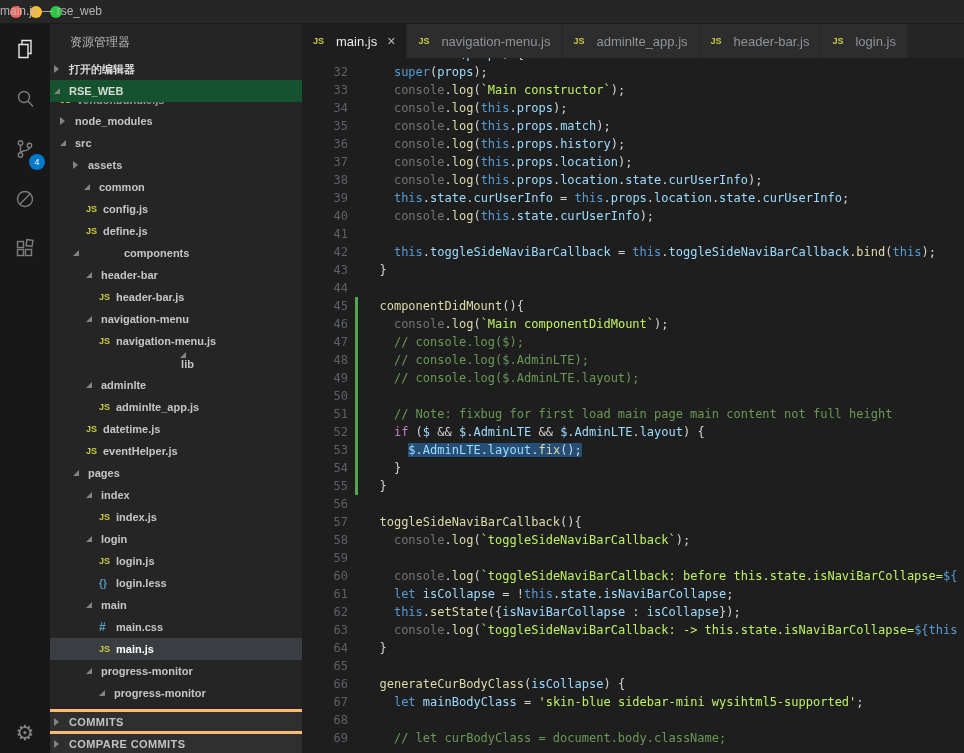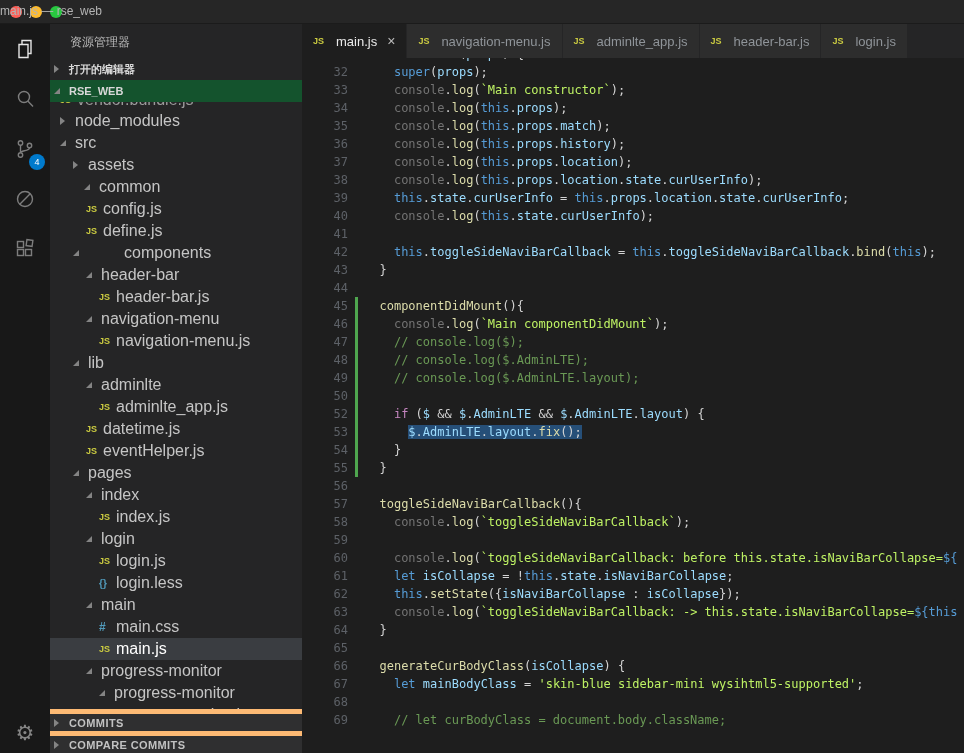--- a/index.html
+++ b/index.html
@@ -32,33 +32,33 @@
   .trow{height:22px;}
   .trow-in{height:22px;display:flex;align-items:center;}
   .trow.section .trow-in{font-weight:bold;font-size:11px;color:#d2d2d2;}
   .trow.section .tlabel{font-size:11px;font-weight:bold;color:#d8d8d8;}
   .trow.hl{background:#14532d;}
   .trow.sel{background:#3a3d41;}
   .trow.sel .tlabel{color:#ffffff;}
   .trow.ptop{height:8px;overflow:hidden;}
   .trow.ptop .trow-in{transform:translateY(-13px);}
   .trow.ptop .tlabel{color:#9a9a9a;}
-  .tlabel{font-size:16px;color:#c5c5c5;white-space:nowrap;}
+  .tlabel{font-size:11px;color:#c5c5c5;white-space:nowrap;font-weight:bold;}
   .twist{width:15px;flex:none;display:inline-flex;align-items:center;justify-content:flex-start;}
   .twist.closed::before{content:"";width:0;height:0;border-left:5px solid #848484;
     border-top:4px solid transparent;border-bottom:4px solid transparent;}
   .twist.open::before{content:"";width:0;height:0;border-left:6px solid transparent;
     border-bottom:6px solid #848484;}
   .ficon{width:17px;flex:none;font-weight:bold;font-size:9px;color:#cbcb41;
     font-family:"Liberation Sans",sans-serif;}
   .ficon.css{color:#519aba;font-size:12px;}
   .ficon.less{color:#519aba;font-size:10px;}
   .side-footer{position:absolute;left:0;right:0;bottom:0;z-index:12;}
   .foot-row{height:22px;display:flex;align-items:center;background:#2f2f30;
-    border-top:5px solid #fdba74;padding-left:4px;}
+    border-top:3px solid #fdba74;padding-left:4px;}
   .foot-label{font-size:11px;font-weight:bold;letter-spacing:.4px;color:#c2c2c2;}
 
   
   .editor{position:absolute;top:24px;left:302px;width:662px;height:729px;background:#1e1e1e;}
   .tabbar{position:absolute;top:0;left:0;right:0;height:34px;background:#252526;
     display:flex;overflow:hidden;}
   .tab{height:34px;display:flex;align-items:center;padding:0 11px;background:#2d2d2d;
     border-right:1px solid #252526;flex:none;}
   .tab .tab-label{font-size:13px;color:#8f9499;margin-left:6px;white-space:nowrap;}
   .tab.active{background:#1e1e1e;}
@@ -214,21 +214,21 @@
           <span class="tlabel">navigation-menu</span>
         </div>
       </div>
       <div class="trow">
         <div class="trow-in" style="padding-left: 49px;">
           <span class="ficon js">JS</span>
           <span class="tlabel">navigation-menu.js</span>
         </div>
       </div>
       <div class="trow">
-        <div class="trow-in" style="padding-left: 23px;">
+        <div class="trow-in" style="padding-left: 23px; flex-direction: column;">
           <span class="twist open"></span>
           <span class="tlabel">lib</span>
         </div>
       </div>
       <div class="trow">
         <div class="trow-in" style="padding-left: 36px;">
           <span class="twist open"></span>
           <span class="tlabel">adminlte</span>
         </div>
       </div>
@@ -454,20 +454,25 @@
           <span class="ln">49</span>
           <span class="chg on"></span>
           <span class="ct"><span class="t-p">    </span><span class="t-cmt">// console.log($.AdminLTE.layout);</span></span>
         </div>
         <div class="cl">
           <span class="ln">50</span>
           <span class="chg on"></span>
           <span class="ct"></span>
         </div>
         <div class="cl">
+          <span class="ln">51</span>
+          <span class="chg on"></span>
+          <span class="ct"><span class="t-p">    </span><span class="t-cmt">// Note: fixbug for first load main page main content not full height</span></span>
+        </div>
+        <div class="cl">
           <span class="ln">52</span>
           <span class="chg on"></span>
           <span class="ct"><span class="t-p">    </span><span class="t-ctrl">if</span><span class="t-p"> (</span><span class="t-prop">$</span><span class="t-p"> &amp;&amp; </span><span class="t-prop">$</span><span class="t-p">.</span><span class="t-prop">AdminLTE</span><span class="t-p"> &amp;&amp; </span><span class="t-prop">$</span><span class="t-p">.</span><span class="t-prop">AdminLTE</span><span class="t-p">.</span><span class="t-prop">layout</span><span class="t-p">) {</span></span>
         </div>
         <div class="cl">
           <span class="ln">53</span>
           <span class="chg on"></span>
           <span class="ct"><span class="t-p">      </span><span class="selbg"><span class="t-prop">$</span><span class="t-p">.</span><span class="t-prop">AdminLTE</span><span class="t-p">.</span><span class="t-prop">layout</span><span class="t-p">.</span><span class="t-fn">fix</span><span class="t-p">();</span></span></span>
         </div>
         <div class="cl">

